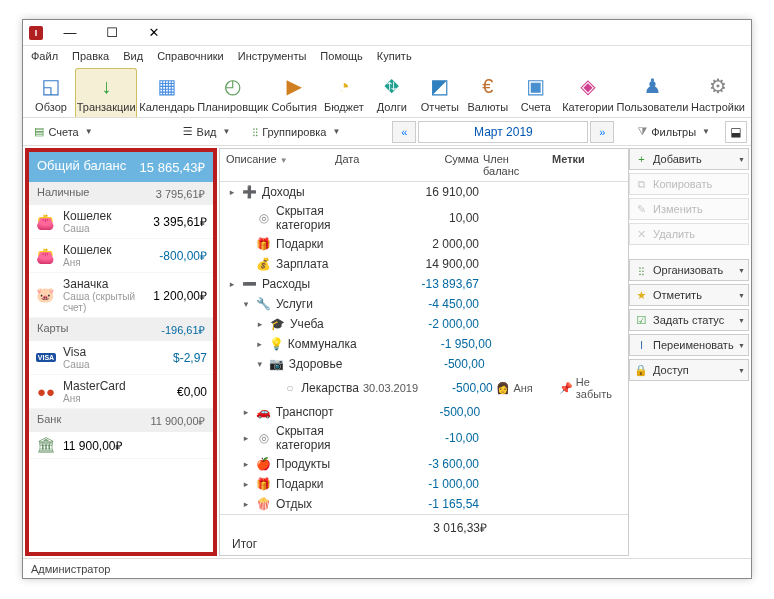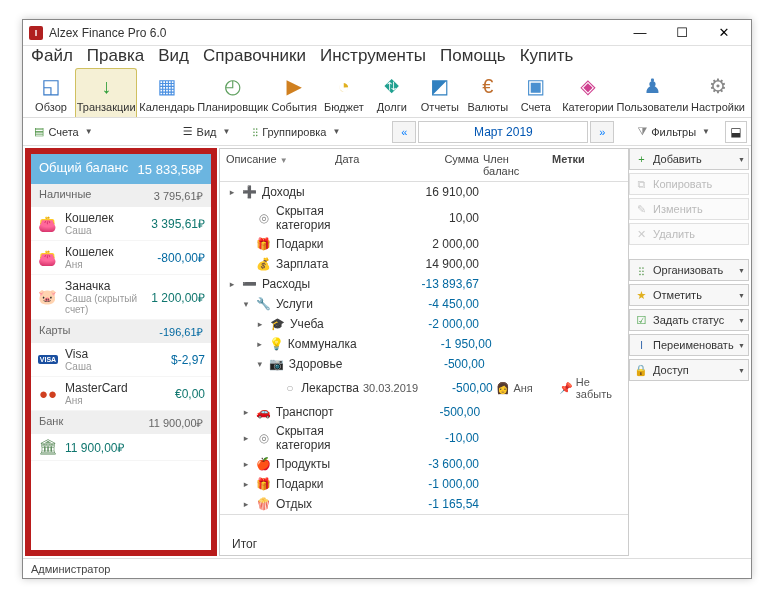--- a/index.html
+++ b/index.html
@@ -3,42 +3,42 @@
 <meta charset="utf-8">
 <style>
 * { box-sizing: border-box; margin: 0; padding: 0; }
 body { font-family: "Segoe UI", Tahoma, sans-serif; font-size: 12px; background: #fff; color: #333; overflow: hidden; }
 .window { border: 1px solid #888; width: 730px; height: 560px; margin: 19px auto; background: #fff; position: relative; display: flex; flex-direction: column; box-shadow: 0 0 8px rgba(0,0,0,0.2); }
 .titlebar { height: 26px; display: flex; align-items: center; padding: 0 6px; border-bottom: 1px solid #e0e0e0; }
 .titlebar .app-icon { width: 14px; height: 14px; background: #b02020; border-radius: 2px; display:inline-flex; align-items:center; justify-content:center; color:#fff; font-size:9px; font-weight:bold; margin-right:6px;}
 .titlebar .title { font-size: 12px; flex: 1; }
 .win-btns { display: flex; gap: 0; }
 .win-btn { width: 42px; height: 26px; border:none; background:none; font-size:13px; cursor:pointer;}
-.menubar { height: 20px; display: flex; gap: 14px; padding: 0 8px; font-size: 17px; align-items:center;}
+.menubar { height: 20px; display: flex; gap: 14px; padding: 0 8px; font-size: 11px; align-items:center;}
 .menubar span{cursor:default;}
 .toolbar { display: flex; padding: 2px 4px 0; border-bottom: 1px solid #ddd; gap:0; overflow:hidden;}
 .tb-item { display:flex; flex-direction:column; align-items:center; padding: 4px 6px; gap:2px; cursor:pointer; border:1px solid transparent; border-bottom:none; font-size:11px; min-width:48px;}
 .tb-item.active { background:#f5f0d5; border-color:#d0c060; border-radius:3px 3px 0 0;}
 .tb-icon { width:28px; height:26px; display:flex; align-items:center; justify-content:center; font-size:20px;}
 .subbar { height: 28px; display:flex; align-items:center; padding: 0 4px; gap:8px; border-bottom:1px solid #ddd;}
 .sbtn { display:inline-flex; align-items:center; height:22px; padding:0 6px; border:1px solid transparent; font-size:11px; gap:4px; cursor:pointer;}
 .sbtn .arrow{font-size:8px; color:#555; margin-left:2px;}
 .navblock{display:flex; align-items:center; gap:2px; margin-left:auto; margin-right:8px;}
 .navbtn{width:24px; height:22px; border:1px solid #ccc; background:#f5f5f5; display:flex; align-items:center; justify-content:center; cursor:pointer; font-size:11px; color:#007bff;}
 .periodbox{width:170px; text-align:center; color:#0056b3; border:1px solid #ccc; height:22px; line-height:20px; font-size:12px;}
 .content { flex:1; display:flex; overflow:hidden;}
-.sidebar { width: 192px; border:6px solid #b91c1c; margin:2px; display:flex; flex-direction:column; overflow-y:auto;}
+.sidebar { width: 192px; border:4px solid #b91c1c; margin:2px; display:flex; flex-direction:column; overflow-y:auto;}
 .balance-row{background:#6bb5e0; color:#fff; padding:6px 8px; display:flex; justify-content:space-between; font-size:13px;}
 .group-row{background:#efefef; padding:4px 8px; font-size:11px; color:#666; display:flex; justify-content:space-between;}
 .acct-row{padding:4px 6px; display:flex; align-items:center; gap:6px; border-bottom:1px solid #f5f5f5;}
 .acct-icon{width:22px; height:18px; display:flex; align-items:center; justify-content:center; font-size:15px;}
 .acct-text{flex:1; font-size:12px;}
 .acct-text .sub{font-size:10px; color:#999; display:block;}
 .acct-amt{font-size:12px;}
-.neg{color:#0369a1;} .pos{color:#0f766e;}
+.neg{color:#0369a1;} .pos{color:#000000;}
 .main { flex:1; border:1px solid #ccc; margin:2px 0 2px 0; display:flex; flex-direction:column; overflow:hidden;}
 .gridhead{display:flex; padding:4px 6px; font-size:11px; color:#444; border-bottom:1px solid #ddd; gap:4px;}
 .col-desc{flex:1;}
 .col-date{width:70px;}
 .col-sum{width:70px; text-align:right;}
 .col-mem{width:65px;}
 .col-tag{width:70px;font-weight:bold;}
 .gridbody{flex:1; overflow-y:auto; font-size:12px;}
 .trow{display:flex; padding:2px 6px; align-items:center; gap:4px; min-height:20px;}
 .tindent0{padding-left:6px;}
@@ -61,21 +61,20 @@
 .spacer{height:8px;}
 .statusbar{height:20px; border-top:1px solid #ddd; display:flex; align-items:center; padding:0 8px; font-size:11px; color:#444; gap:18px;}
 .last-icon{width:22px;height:22px;border:1px solid #ccc;display:flex;align-items:center;justify-content:center;font-size:12px;cursor:pointer;}
 </style>
 </head>
 <body>
 
 <div class="window">
   <div class="titlebar">
     <span class="app-icon">I</span>
-    <span class="title">Alzex Finance Pro 6.0</span>
     <div class="win-btns">
       <button class="win-btn">—</button>
       <button class="win-btn">☐</button>
       <button class="win-btn">✕</button>
     </div>
   </div>
 
   <div class="menubar" id="menubar">
       <span>Файл</span>
       <span>Правка</span>
@@ -168,21 +167,21 @@
       <span>Фильтры</span>
         <span class="arrow">▼</span>
     </span>
     <div class="last-icon">⬓</div>
   </div>
 
   <div class="content">
     <div class="sidebar" id="sidebar">
         <div class="balance-row">
           <span>Общий баланс</span>
-          <span>15 833,58₽</span>
+          <span>15 865,43₽</span>
         </div>
         <div class="group-row">
           <span>Наличные</span>
           <span class="">3 795,61₽</span>
         </div>
         <div class="acct-row">
           <span class="acct-icon" style="color: rgb(138, 90, 58);">👛</span>
           <span class="acct-text">Кошелек<span class="sub">Саша</span></span>
           <span class="acct-amt pos">3 395,61₽</span>
         </div>
@@ -370,20 +369,21 @@
             <span class="ticon" style="color: rgb(160, 112, 64);">🐶</span>
             <span class="tname">Еда для питомца</span>
             <span class="tdate"></span>
             <span class="tsum neg">-900,00</span>
             <span class="tmem"></span>
             <span class="ttag"></span>
           </div>
         </div>
       <div class="totalrow">
         <span class="tname" style="padding-left:6px;margin-top:18px;">Итог</span>
+        <span class="tsum" style="width:140px;">3 016,33₽</span>
         <span style="width:135px"></span>
       </div>
     </div>
     <div class="actions" id="actions">
         <div class="abtn">
           <span class="aic" style="color: rgb(58, 154, 58);">+</span>
           <span>Добавить</span>
           <span class="drop">▼</span>
         </div>
         <div class="abtn disabled">

